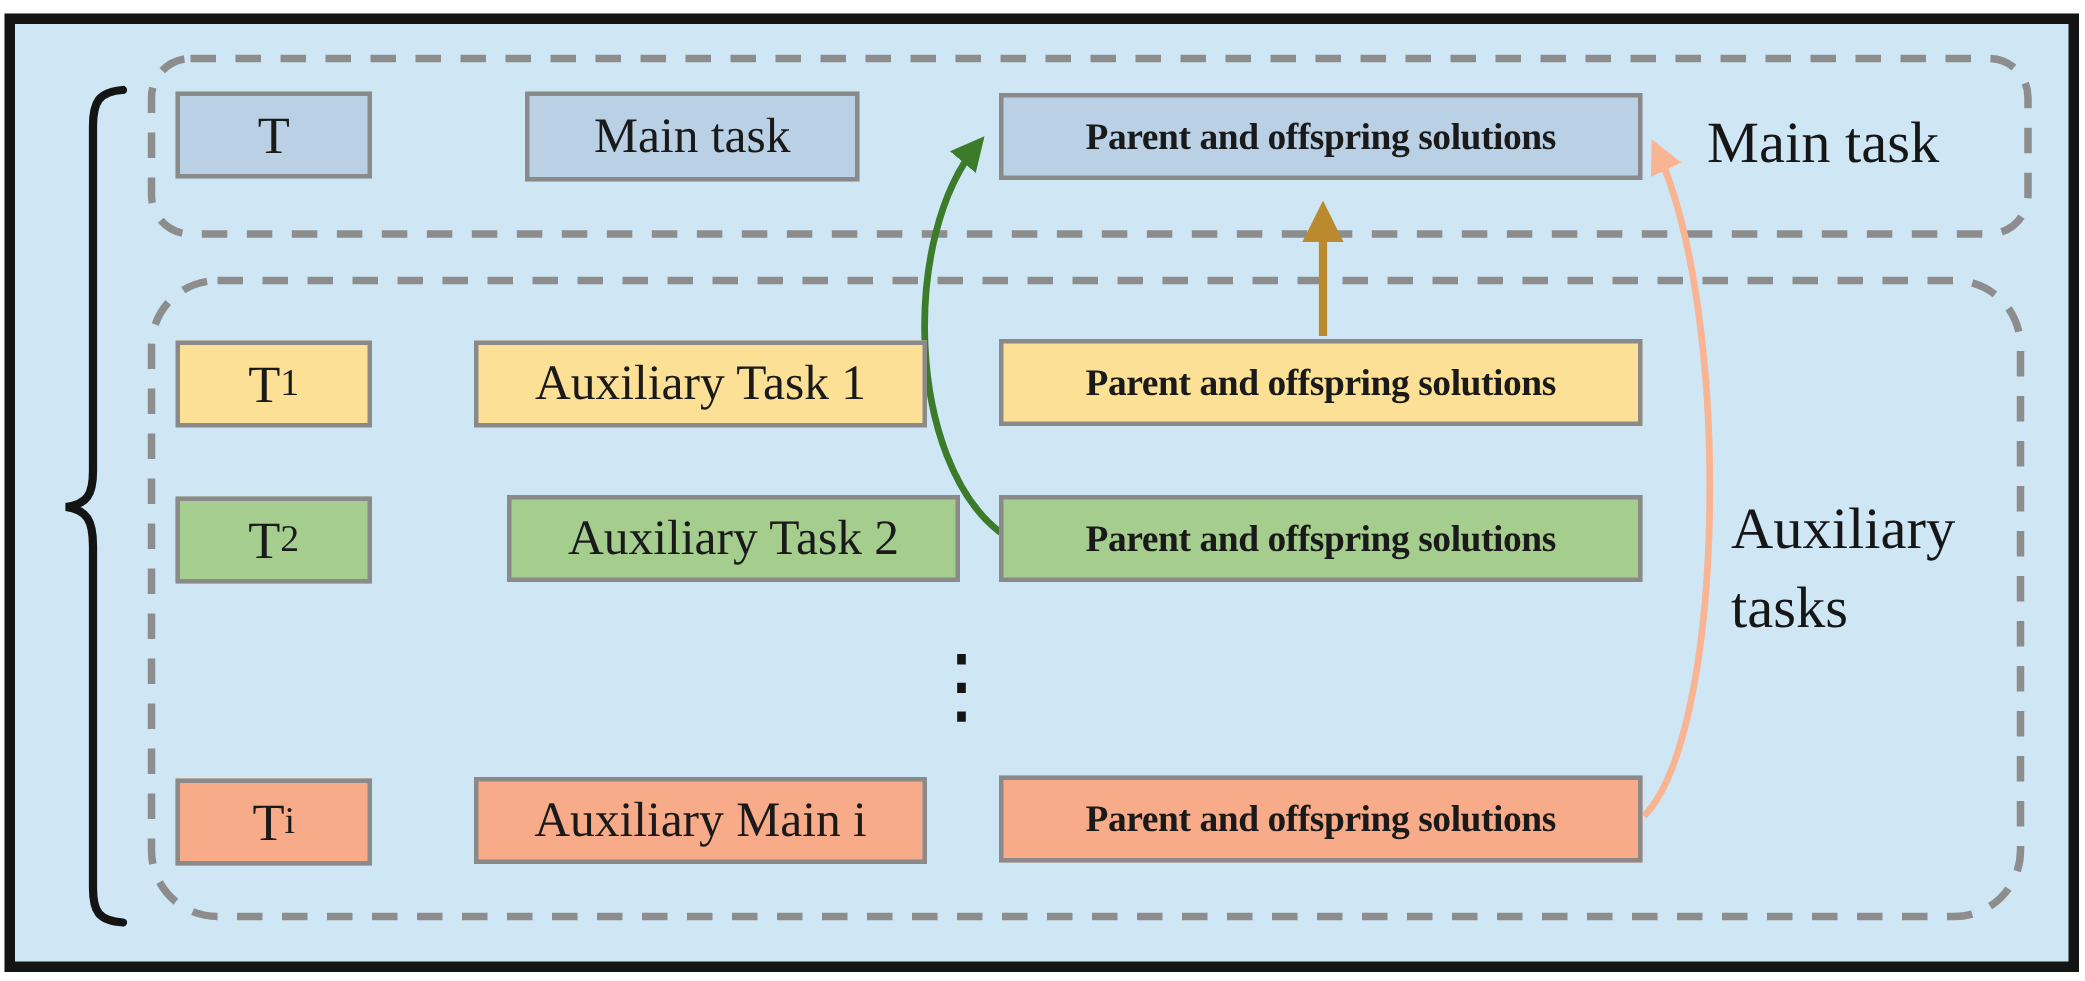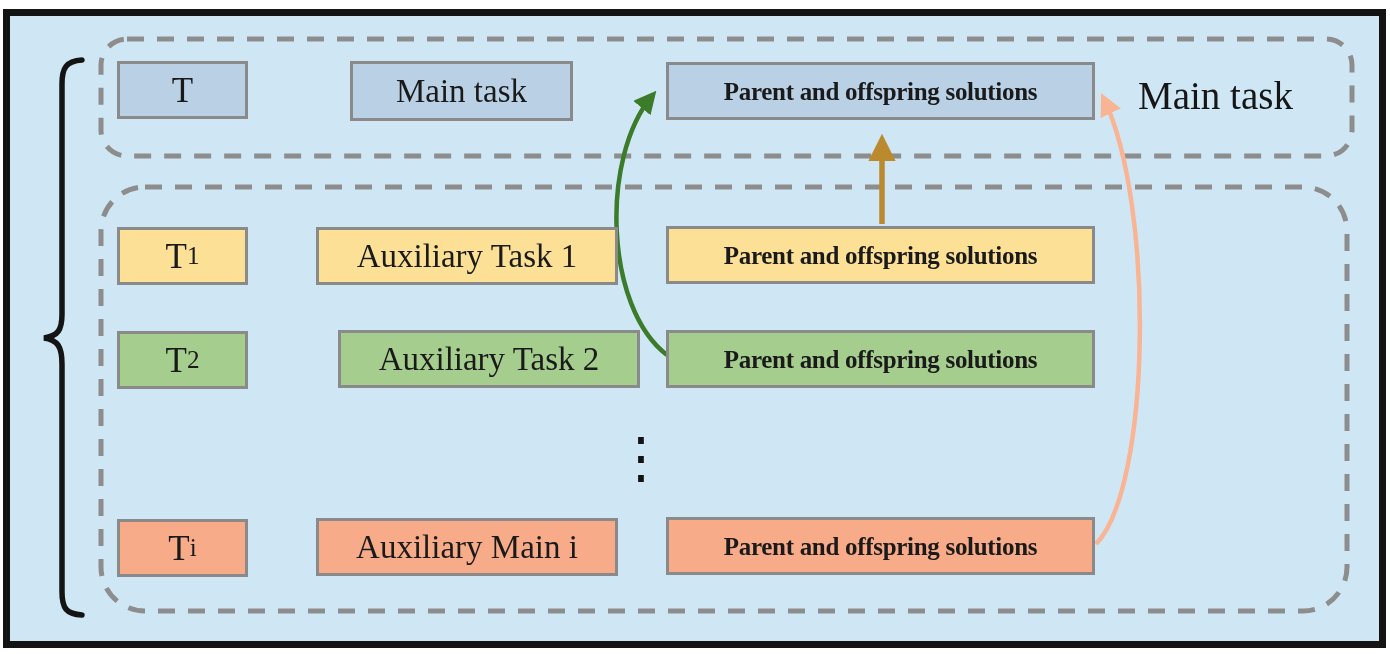--- a/index.html
+++ b/index.html
@@ -112,14 +112,18 @@
     <span>T</span>
       <span class="sub">i</span>
   </div>
   <div class="box fill-orange name-box" style="left:316px;top:518px;width:302px;height:58px;">
     <span>Auxiliary Main i</span>
   </div>
   <div class="box fill-orange pool-box" style="left:666px;top:517px;width:429px;height:58px;">
     <span>Parent and offspring solutions</span>
   </div>
 
+  <div class="region-label" style="left:1154px;top:326px;">
+    <div>Auxiliary</div>
+    <div>tasks</div>
+  </div>
 
 </div>
 
 </body></html>

